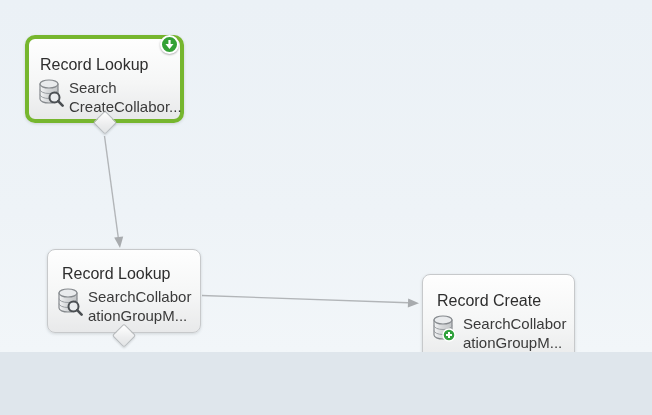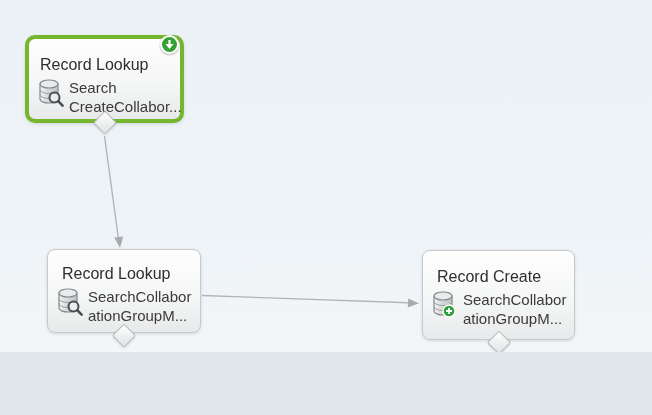--- a/index.html
+++ b/index.html
@@ -108,21 +108,21 @@
         <line x1="20.2" y1="22.2" x2="24.6" y2="26.6" stroke="#4a4e52" stroke-width="2.6" stroke-linecap="round"></line>
       </svg>
       <div class="node-label">
         <div>SearchCollabor</div>
         <div>ationGroupM...</div>
       </div>
     </div>
     <div class="diamond"></div>
   </div>
 
-  <div class="flow-node" id="node-record-create-1" style="left:422px;top:250px;width:153px;height:90px;">
+  <div class="flow-node" id="node-record-create-1" style="left:422px;top:274px;width:153px;height:90px;">
     <div class="node-title">Record Create</div>
     <div class="node-body">
       <svg class="node-icon" viewBox="0 0 26 28">
         <use href="#db-cylinder"></use>
         <circle cx="17" cy="20" r="6" fill="#31a13d" stroke="#ffffff" stroke-width="1.4"></circle>
         <line x1="17" y1="17" x2="17" y2="23" stroke="#fff" stroke-width="2"></line>
         <line x1="14" y1="20" x2="20" y2="20" stroke="#fff" stroke-width="2"></line>
       </svg>
       <div class="node-label">
         <div>SearchCollabor</div>

